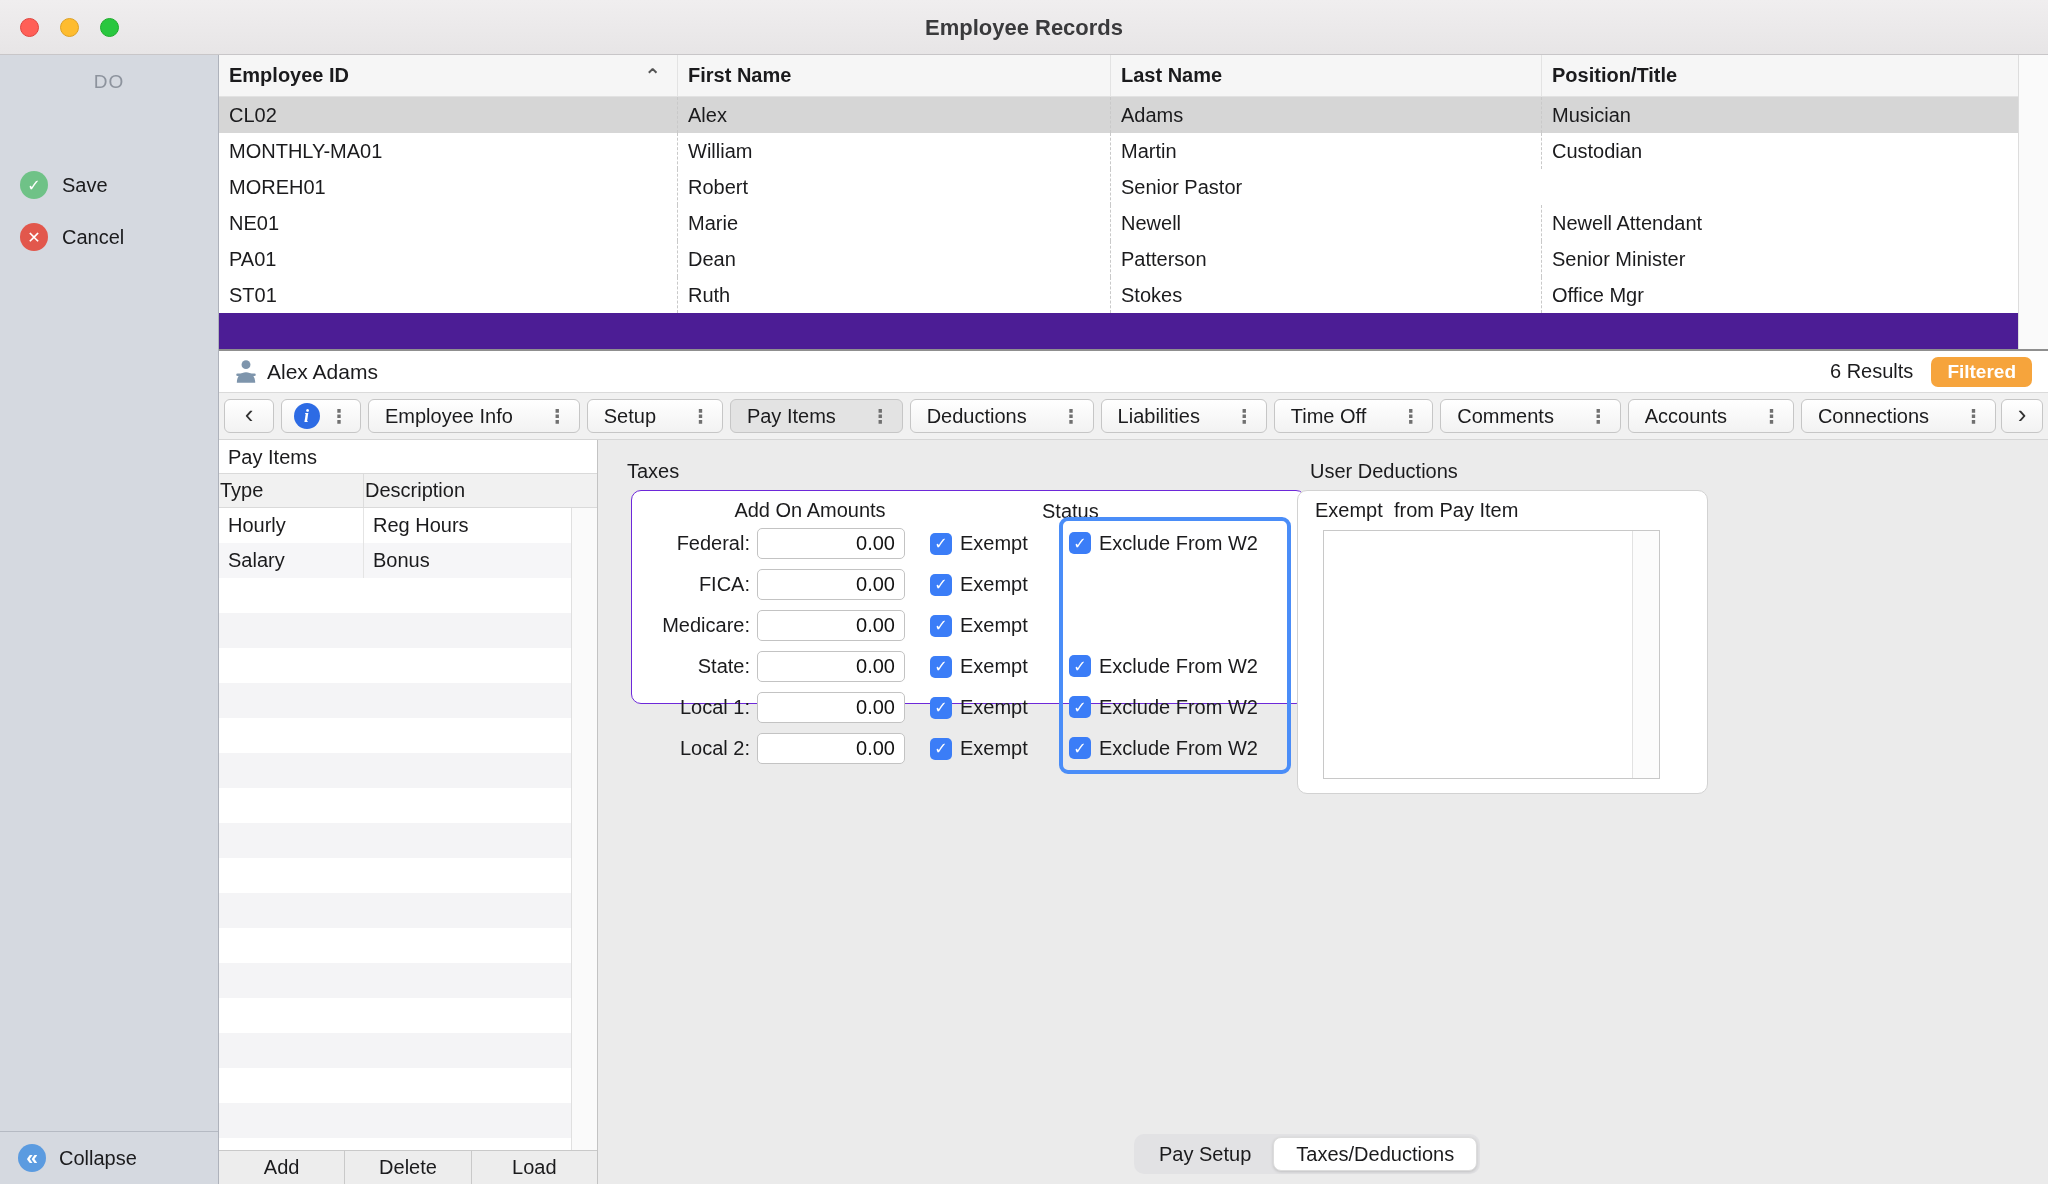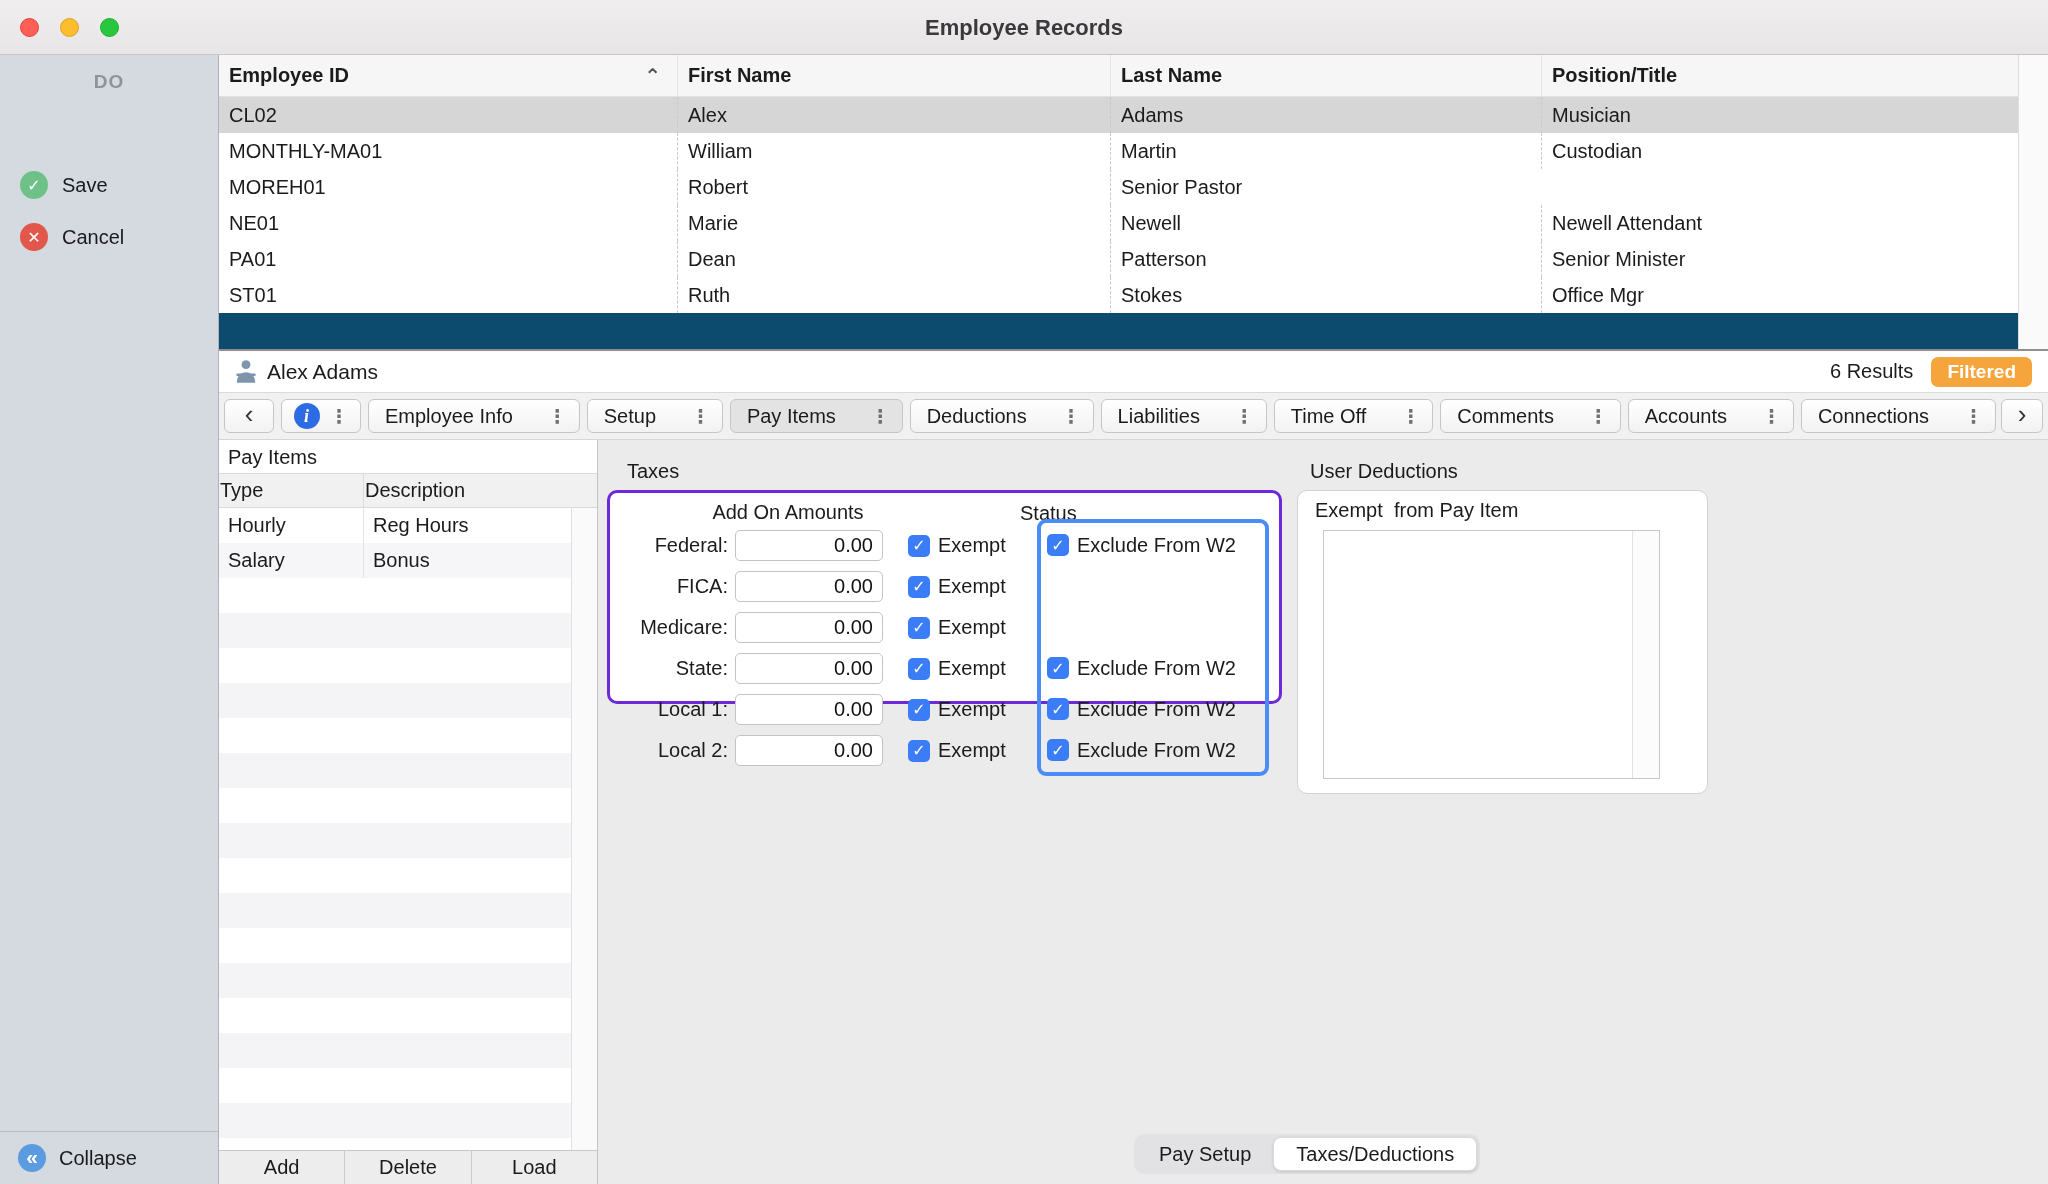--- a/index.html
+++ b/index.html
@@ -13,35 +13,35 @@
   .titlebar .title{line-height:55px;text-align:center;font-weight:bold;font-size:22px;color:#3a3a3c}
   .dots{position:absolute;left:20px;top:18px;display:flex;gap:21px}
   .dot{width:19px;height:19px;border-radius:50%}
   .dot.red{background:#FF5F57;border:1px solid #E0443E}
   .dot.yellow{background:#FEBC2F;border:1px solid #DEA123}
   .dot.green{background:#29C73F;border:1px solid #1DAD2B}
 
   
   .sidebar{position:absolute;left:0;top:55px;width:219px;height:1129px;
            background:#D5D9E0;border-right:1px solid #AEB2BB}
-  .sb-header{margin-top:16px;text-align:center;font-weight:bold;font-size:19px;color:#8D939D;letter-spacing:1px}
+  .sb-header{margin-top:16px;text-align:center;font-weight:normal;font-size:19px;color:#8D939D;letter-spacing:1px}
   .sb-item{position:absolute;left:0;right:0;height:44px;display:flex;align-items:center;gap:14px;
            padding-left:20px;font-size:20px;cursor:default}
   .sb-item.save{top:108px}
   .sb-item.cancel{top:160px}
   .sb-icon{width:28px;height:28px;border-radius:50%;display:flex;align-items:center;justify-content:center;
            color:#fff;font-size:16px;font-weight:bold;flex:none}
   .sb-icon.save{background:#6FC287}
   .sb-icon.cancel{background:#E2574C}
   .sb-icon.collapse{background:#5B9BE0;font-size:21px;padding-bottom:3px}
   .sb-collapse{position:absolute;bottom:0;left:0;right:0;height:53px;border-top:1px solid #B5BAC3;
                display:flex;align-items:center;gap:13px;padding-left:18px}
 
   
-  .emp-section{position:absolute;left:219px;top:55px;width:1829px;height:296px;background:#0c4a6e;
+  .emp-section{position:absolute;left:219px;top:55px;width:1829px;height:296px;background:#4c1d95;
                border-bottom:2px solid #8F8F8F}
   .emp-header{position:absolute;left:0;top:0;right:0;height:42px;background:#F6F6F6;
               border-bottom:1px solid #E2E2E2;display:grid;grid-template-columns:458px 433px 431px 1fr}
   .emp-hcell{display:flex;align-items:center;padding-left:10px;font-weight:bold;font-size:20px;white-space:nowrap;overflow:hidden}
   .emp-hcell + .emp-hcell{border-left:1px solid #E3E3E3}
   .sort-caret{margin-left:auto;padding-right:16px;color:#555;font-size:20px;font-weight:bold}
   .emp-rows{position:absolute;left:0;top:42px;right:30px}
   .emp-row{height:36px;display:grid;grid-template-columns:458px 433px 431px 1fr;background:#fff}
   .emp-row.selected{background:#D6D6D6}
   .emp-cell{line-height:36px;padding-left:10px;overflow:hidden;white-space:nowrap}
@@ -93,22 +93,22 @@
   .pp-filler{flex:1;background:repeating-linear-gradient(180deg,#FFFFFF 0 35px,#F4F4F6 35px 70px)}
   .pp-scroll{position:absolute;right:0;top:68px;width:26px;bottom:34px;background:#FAFAFA;border-left:1px solid #E0E0E0}
   .pp-buttons{position:absolute;left:0;bottom:0;right:0;height:34px;background:#EDEDED;
               border-top:1px solid #C9C9C9;display:flex}
   .pp-btn{flex:1;text-align:center;line-height:33px;font-size:20px;cursor:default}
   .pp-btn + .pp-btn{border-left:1px solid #C9C9C9}
 
   
   .group-label{position:absolute;font-size:20px;color:#1b1b1d}
   .taxes-label{left:408px;top:20px}
-  .taxes-box{position:absolute;left:388px;top:50px;width:675px;height:214px;background:#fff;
-             border:3px solid #6d28d9;border-radius:10px}
+  .taxes-box{position:absolute;left:412px;top:50px;width:675px;height:214px;background:#fff;
+             border:1px solid #6d28d9;border-radius:10px}
   .amounts-header{position:absolute;left:48px;top:8px;width:260px;text-align:center;font-size:20px}
   .status-header{position:absolute;left:410px;top:9px;font-size:20px}
   .tax-row{position:absolute;left:0;right:12px;height:41px;display:flex;align-items:center}
   .tax-label{width:118px;text-align:right;flex:none;font-size:20px}
   .tax-input{width:148px;height:31px;margin-left:7px;border:1px solid #C3C3C3;border-radius:5px;
              text-align:right;padding-right:9px;font-size:20px;font-family:inherit;background:#fff;color:#111}
   .cb{width:22px;height:22px;border-radius:5px;background:#3B7DF7;flex:none;position:relative;cursor:default}
   .cb::after{content:"✓";position:absolute;inset:0;color:#fff;font-size:16px;font-weight:bold;
              display:flex;align-items:center;justify-content:center}
   .cb.exempt{margin-left:25px}

